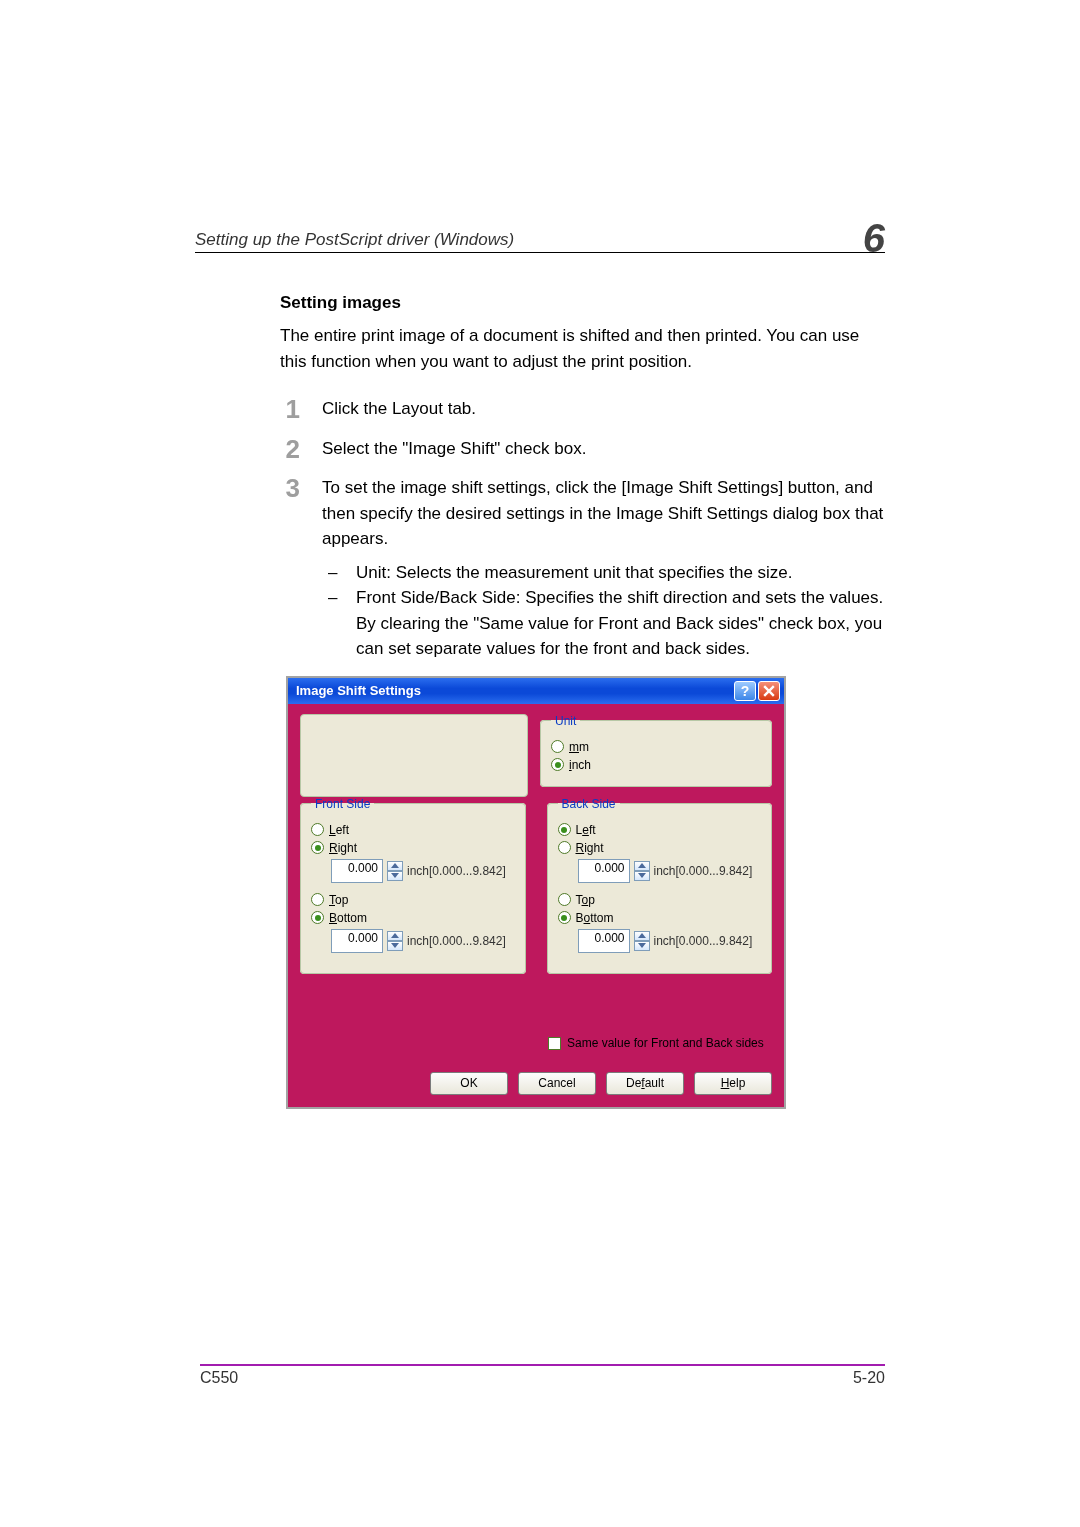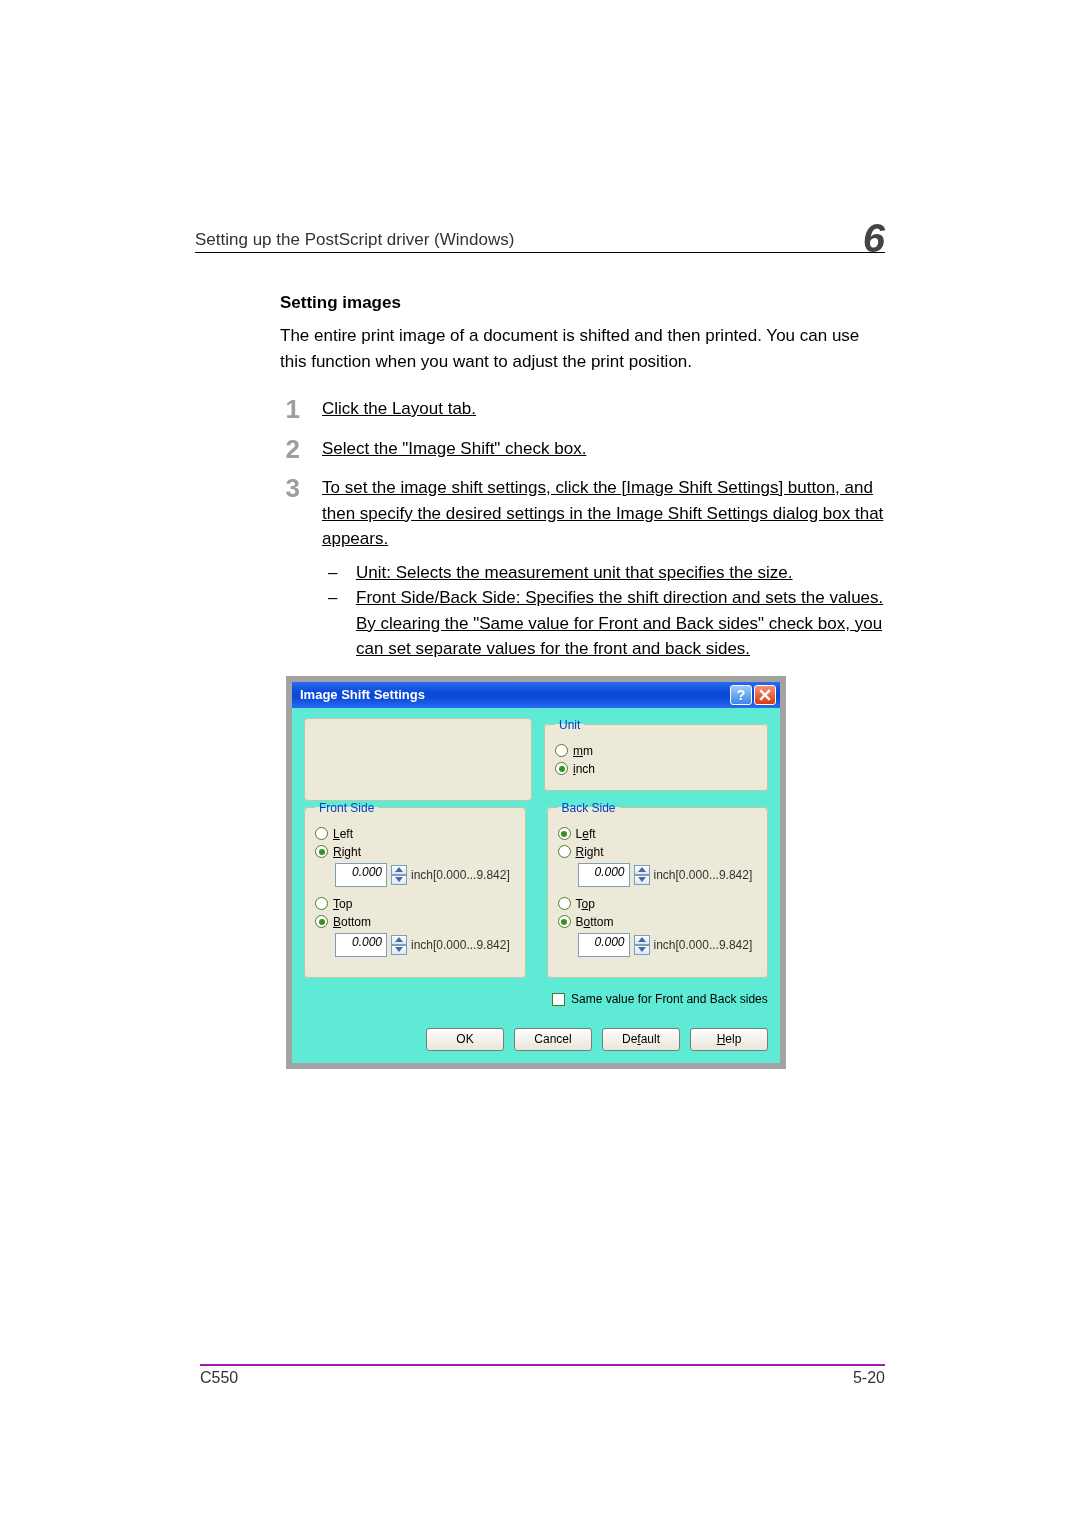--- a/index.html
+++ b/index.html
@@ -19,20 +19,21 @@
     display: flex;
     justify-content: space-between;
     align-items: flex-end;
     border-bottom: 1px solid #000;
     padding-bottom: 2px;
     margin-bottom: 40px;
   }
   .header-title {
     font-size: 17px;
     color: #333;
+    font-style: italic;
   }
   .chapter-num {
     font-size: 40px;
     font-weight: bold;
     font-style: italic;
     color: #444;
     line-height: 1;
     position: relative;
     top: 8px;
   }
@@ -53,21 +54,20 @@
     margin: 0;
     counter-reset: step;
   }
   ol.steps > li {
     counter-increment: step;
     position: relative;
     padding-left: 42px;
     font-size: 17px;
     line-height: 1.5;
     margin-bottom: 14px;
-    text-decoration: underline;
   }
   ol.steps > li::before {
     content: counter(step);
     position: absolute;
     left: -20px;
     top: -6px;
     font-size: 26px;
     font-weight: bold;
     color: #9e9e9e;
     width: 40px;
@@ -88,24 +88,24 @@
     content: "–";
     position: absolute;
     left: 0;
     top: 0;
   }
 
   
   .dialog-wrap { margin-left: 6px; margin-top: 4px; }
   .dlg {
     width: 500px;
-    border: 6px solid #a3a3a3;
+    border: 2px solid #a3a3a3;
     font-family: Tahoma, Arial, sans-serif;
     font-size: 12px;
-    background: #5eead4;
+    background: #be185d;
     color: #000;
   }
   .titlebar {
     height: 26px;
     background: linear-gradient(to bottom, #2a6def, #0b49d8 40%, #0b49d8 60%, #2a6def);
     color: #fff;
     display: flex;
     align-items: center;
     padding: 0 4px 0 8px;
     font-weight: bold;
@@ -159,37 +159,38 @@
   }
   .radio-row .r.sel::after{
     content:""; width:6px; height:6px; border-radius:50%;
     background:#3a8f1d;
   }
   .radio-row label span.ul { text-decoration: underline; }
 
   .spin-row { display:flex; align-items:center; margin: 4px 0 10px 20px; gap:4px; }
   .spin-input {
     width: 52px; height:24px; border:1px solid #7f9db9; background:#fff;
-    text-align:right; padding: 1px 4px; font-size:12px;font-style:italic;
+    text-align:right; padding: 1px 4px; font-size:12px;
   }
   .spinner {
     width:16px; height:20px; display:flex; flex-direction:column;
   }
   .spinner .btn {
     flex:1; border:1px solid #7f9db9;
     background: linear-gradient(#fefefe,#d6e7fb);
     display:flex; align-items:center; justify-content:center;
   }
   .spinner .btn svg{ width:8px; height:5px; fill:#4b6a9b; }
   .range { font-size:12px; color:#333; }
 
   .chkrow {
     display:flex; align-items:flex-end; justify-content:flex-start;
     padding: 4px 0 10px 0;
     margin-left: 248px;
+    margin-top: 48px;
   }
   .chk {
     width: 13px; height:13px; border:1px solid #4f7a28; background:#fff; margin-right:6px;
   }
 
   .dlg-buttons {
     display:flex; justify-content:flex-end; gap:10px; padding: 0 12px 12px 14px;
   }
   .dlg-buttons button {
     width: 78px; height:23px;

